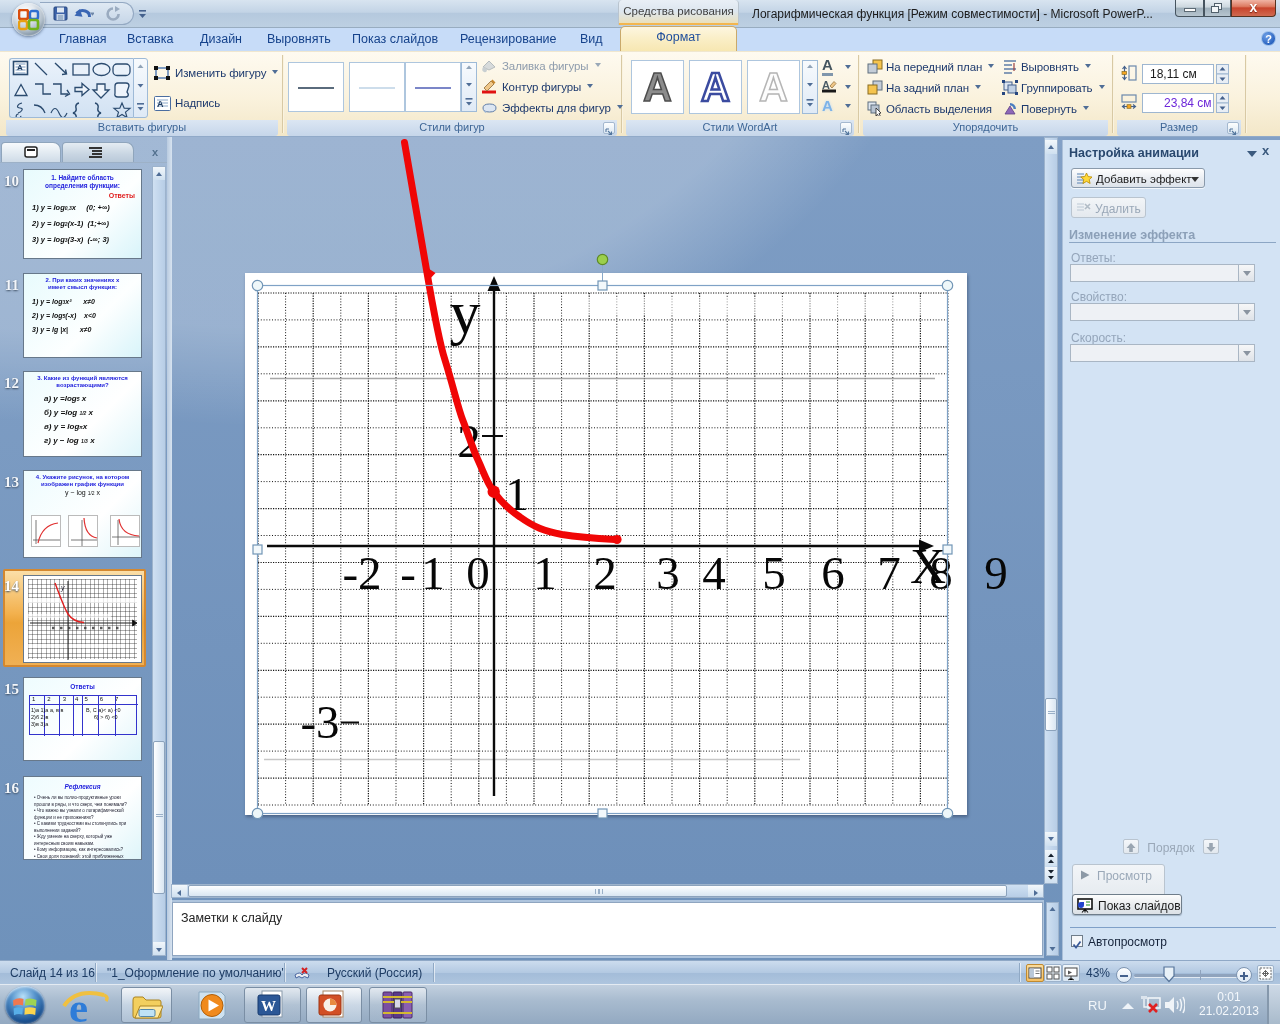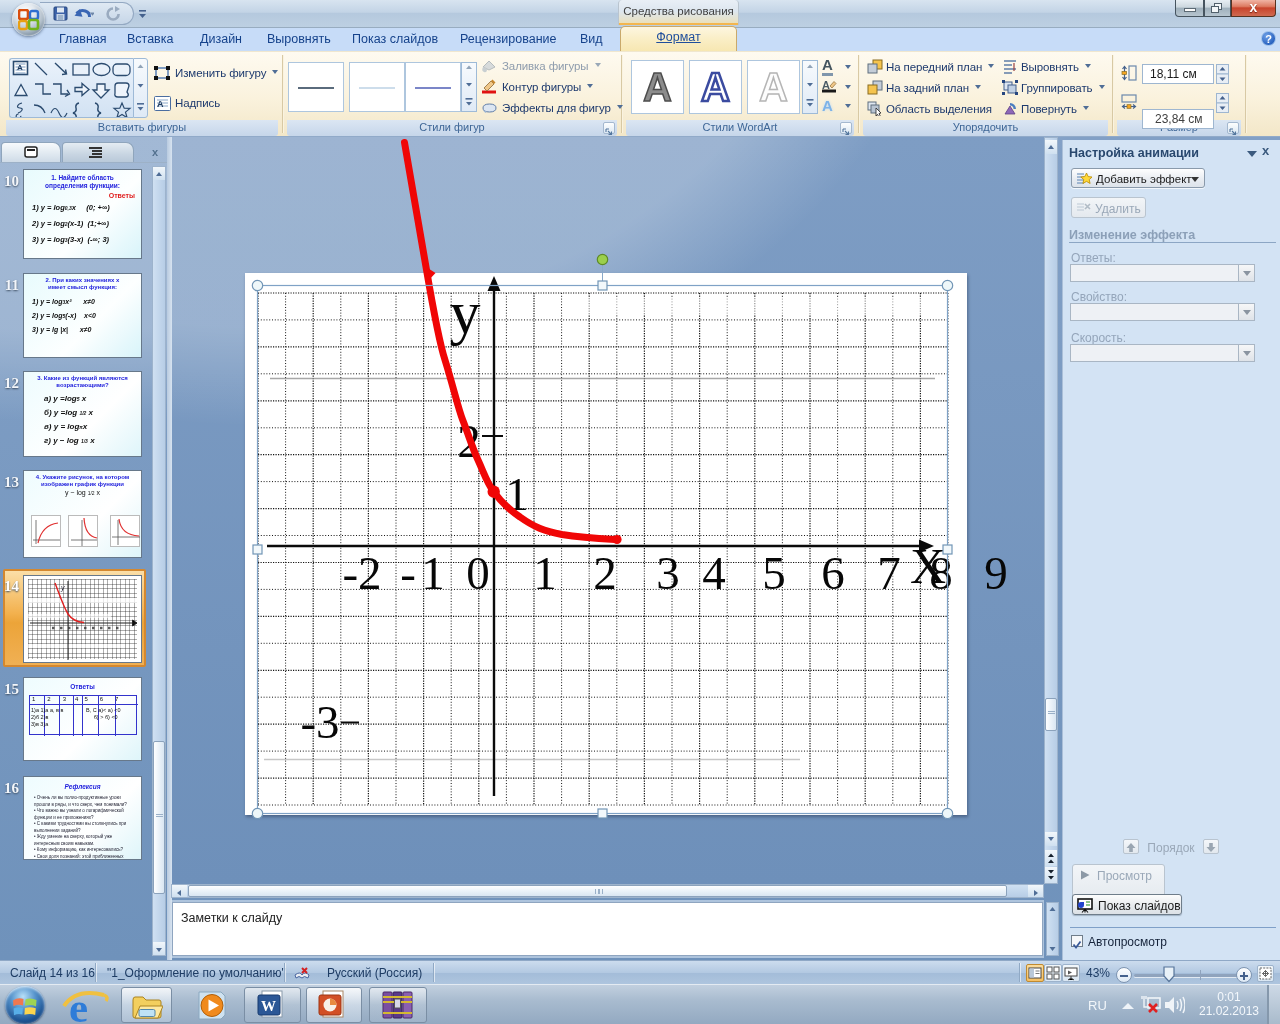--- a/index.html
+++ b/index.html
@@ -75,20 +75,21 @@
     <rect x="2" y="1" width="7" height="1.6" fill="#44618d"></rect>
     <path d="M2 5 l7 0 l-3.5 4 Z" fill="#44618d"></path>
   </svg>
 
   <div class="ab" style="left:618px;top:0;width:121px;height:25px;border-radius:4px 4px 0 0;
     background:linear-gradient(#e9eff6 0%,#dde6ef 45%,#ecdfb4 100%);
     border-left:1px solid #b9c4cf;border-right:1px solid #b9c4cf;
     box-shadow:inset 0 -2px 0 #f3b64f;
     font-size:11.5px;color:#3f3f3f;text-align:center;line-height:23px;">Средства рисования</div>
 
+  <div class="ab" style="left:752px;top:7px;font-size:12px;color:#1c1c1c;white-space:nowrap;">Логарифмическая функция [Режим совместимости] - Microsoft PowerP...</div>
 
   <div class="ab" style="left:1175px;top:0px;width:29px;height:17px;border:1px solid #46545f;border-top:none;border-radius:0 0 0 4px;background:linear-gradient(#e7eef3 0%,#ccd7de 45%,#9fb0bc 50%,#b7c5cf 100%);">
      <div class="ab" style="left:8px;top:8px;width:12px;height:4px;background:#fdfdfd;border:1px solid #5c6a74;"></div>
   </div>
   <div class="ab" style="left:1204px;top:0px;width:27px;height:17px;border:1px solid #46545f;border-top:none;background:linear-gradient(#e7eef3 0%,#ccd7de 45%,#9fb0bc 50%,#b7c5cf 100%);">
      <div class="ab" style="left:9px;top:3px;width:8px;height:7px;border:1.5px solid #51606b;background:#f2f6f8;"></div>
      <div class="ab" style="left:6px;top:6px;width:8px;height:7px;border:1.5px solid #51606b;background:#f2f6f8;"></div>
   </div>
   <div class="ab" style="left:1231px;top:0px;width:45px;height:17px;border:1px solid #58321f;border-top:none;border-radius:0 0 4px 0;background:linear-gradient(#f0b4a4 0%,#dd7b62 40%,#c8442c 50%,#d06a50 100%);
      color:#fff;font-weight:bold;font-size:14px;text-align:center;line-height:15px;text-shadow:0 1px 1px #7e2714;">x</div>
@@ -98,21 +99,21 @@
   <div class="tabtxt" style="left:127px;">Вставка</div>
   <div class="tabtxt" style="left:200px;">Дизайн</div>
   <div class="tabtxt" style="left:267px;">Выровнять</div>
   <div class="tabtxt" style="left:352px;">Показ слайдов</div>
   <div class="tabtxt" style="left:460px;">Рецензирование</div>
   <div class="tabtxt" style="left:580px;">Вид</div>
 
   <div class="ab" style="left:620px;top:-2px;width:117px;height:25px;border-radius:5px 5px 0 0;
       border:1px solid #c9a96b;border-bottom:none;
       background:linear-gradient(#fdf6e0 0%,#faeec6 50%,#f7e7b2 100%);">
-    <div class="tabtxt" style="left:0;right:0;top:3px;text-align:center;color:#1f4e9c;text-decoration:underline;">Формат</div>
+    <div class="tabtxt" style="left:0;right:0;top:3px;text-align:center;color:#1f4e9c;">Формат</div>
   </div>
 
   <div class="ab" style="left:1261px;top:3px;width:15px;height:15px;border-radius:50%;
       background:radial-gradient(circle at 35% 30%, #6fa1e8, #2a63c0 70%);border:1px solid #9ec0e8;
       color:#fff;font-weight:bold;font-size:11px;text-align:center;line-height:15px;">?</div>
 </div>
 
 <div class="ab" style="left:12px;top:3px;width:33px;height:33px;border-radius:50%;z-index:30;
     background:radial-gradient(circle at 40% 28%, #fefefe 0%, #e3e9ef 30%, #b0bdc9 60%, #8496a6 75%, #cdd7e0 100%);
     box-shadow:0 1px 3px rgba(40,60,90,.6), inset 0 0 2px #fff;"></div>
@@ -316,21 +317,21 @@
       <rect x="0.5" y="0.5" width="12" height="9.5" fill="#e8eef5" stroke="#9eb6d0"></rect>
       <rect x="0.5" y="10" width="12" height="9.5" fill="#e8eef5" stroke="#9eb6d0"></rect>
       <path d="M3.5 6.5 l3 -3.5 3 3.5 Z" fill="#44618d"></path>
       <path d="M3.5 13.5 l3 3.5 3 -3.5 Z" fill="#44618d"></path>
     </svg>
     <svg class="ab" style="left:8px;top:41px" width="16" height="16">
       <rect x="1" y="1" width="14" height="7" fill="none" stroke="#6b89ac" stroke-width="1.2"></rect>
       <path d="M2 12.5 h12 M4 10.5 l-2.5 2 2.5 2 M12 10.5 l2.5 2 -2.5 2" stroke="#44618d" stroke-width="1.2" fill="none"></path>
       <rect x="6" y="10.7" width="4" height="3.6" fill="#f5a623" stroke="#8a6d20" stroke-width="0.7"></rect>
     </svg>
-    <div class="ab" style="left:29px;top:56px;width:72px;height:20px;background:#fff;border:1px solid #9eb6d0;font-size:12px;color:#404040;line-height:18px;padding-left:12px;">23,84 см</div>
+    <div class="ab" style="left:29px;top:40px;width:72px;height:20px;background:#fff;border:1px solid #9eb6d0;font-size:12px;color:#6d28d9;line-height:18px;padding-left:21px;">23,84 см</div>
     <svg class="ab" style="left:103px;top:40px" width="13" height="20">
       <rect x="0.5" y="0.5" width="12" height="9.5" fill="#e8eef5" stroke="#9eb6d0"></rect>
       <rect x="0.5" y="10" width="12" height="9.5" fill="#e8eef5" stroke="#9eb6d0"></rect>
       <path d="M3.5 6.5 l3 -3.5 3 3.5 Z" fill="#44618d"></path>
       <path d="M3.5 13.5 l3 3.5 3 -3.5 Z" fill="#44618d"></path>
     </svg>
   </div>
 </div>
 <div class="ab" id="workspace">
 

